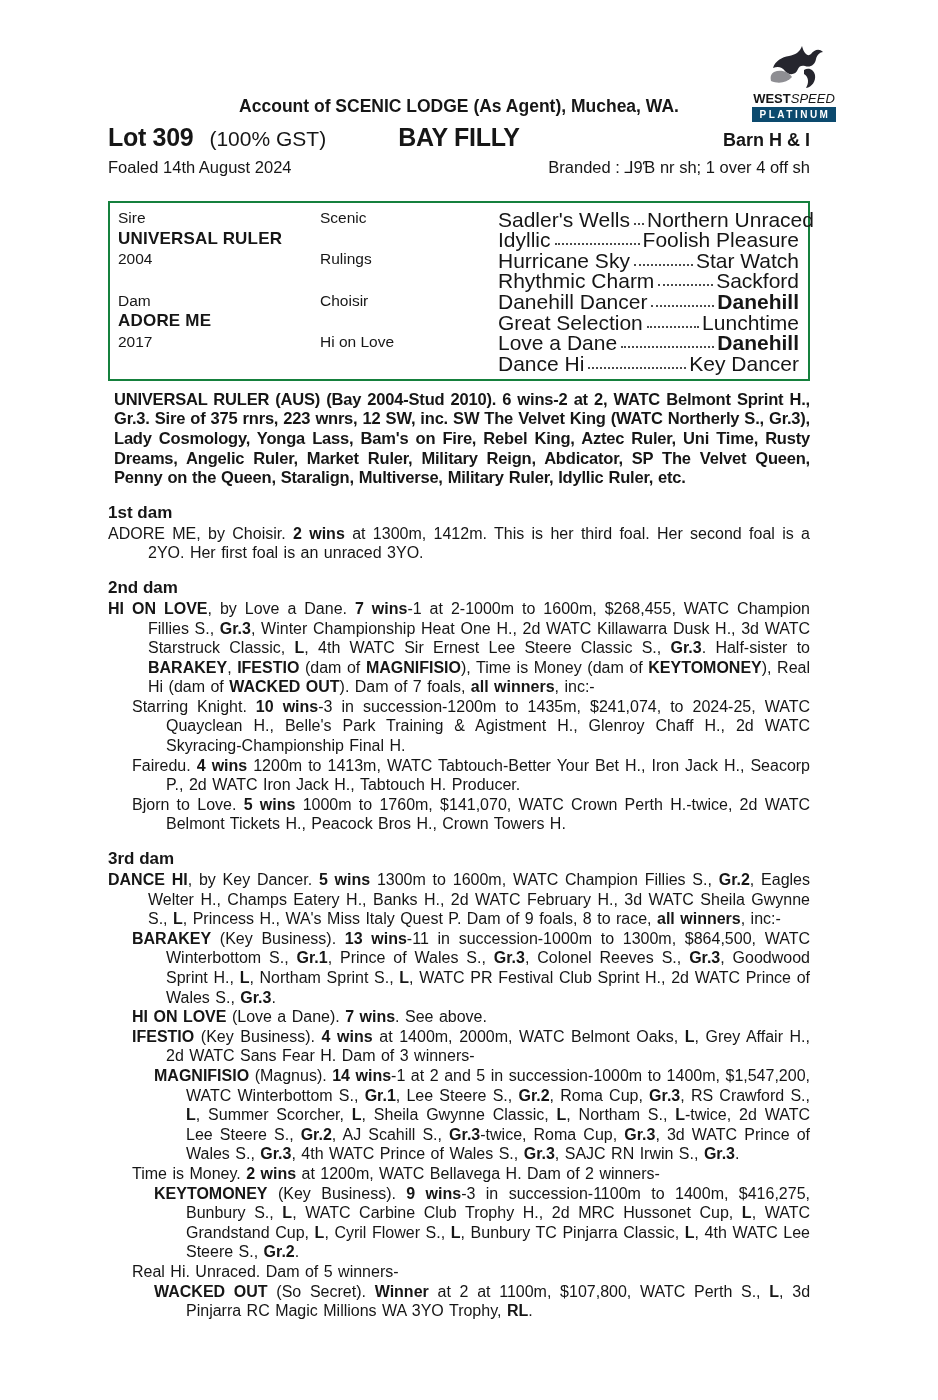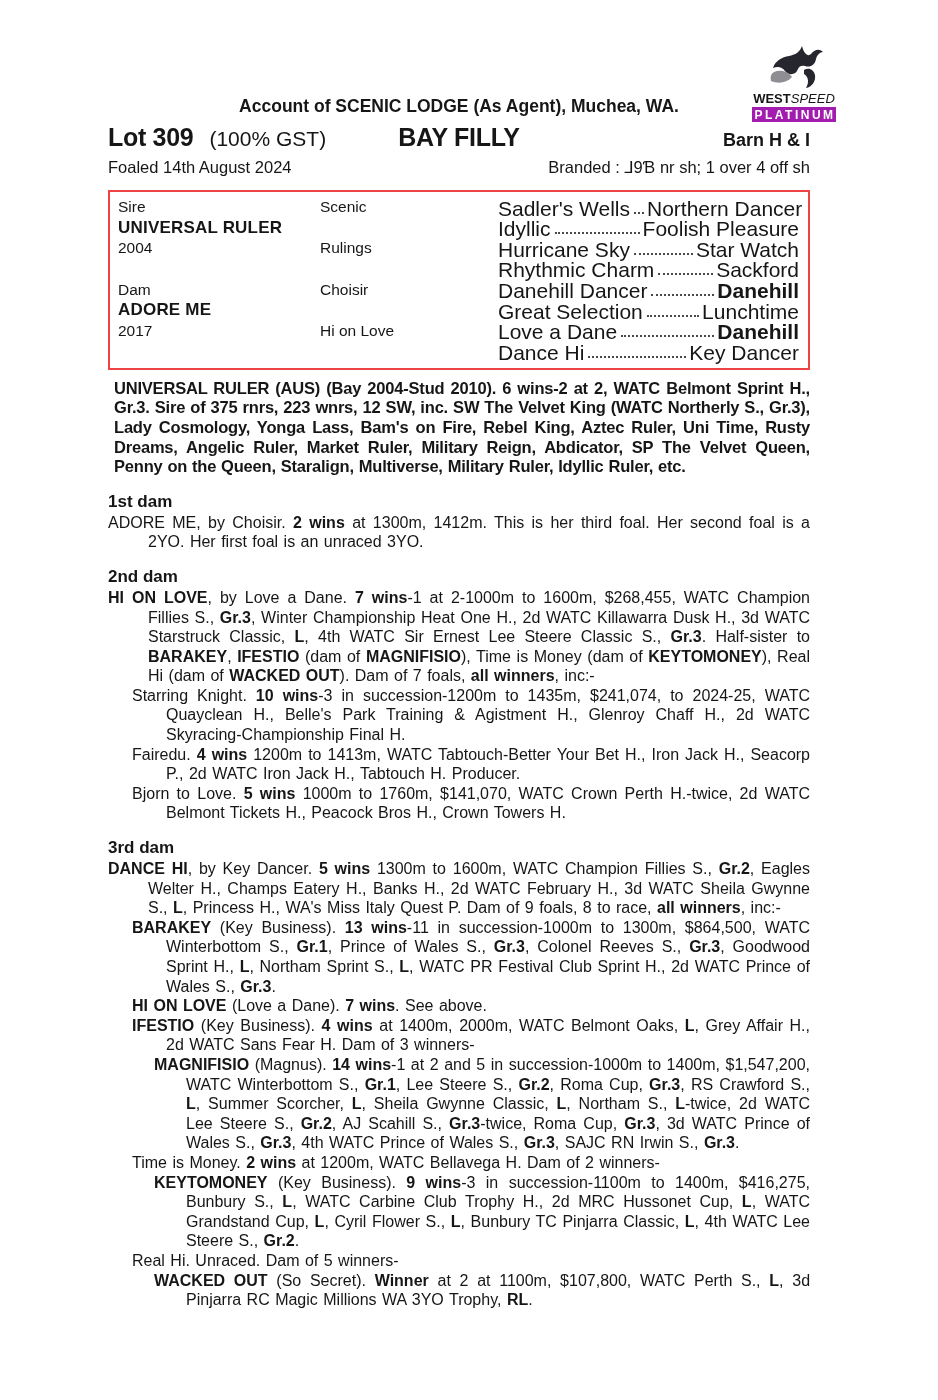--- a/index.html
+++ b/index.html
@@ -6,35 +6,35 @@
   .page{position:relative;width:938px;height:1400px;background:#fff;overflow:hidden;
         font-family:"Liberation Sans","DejaVu Sans",sans-serif;color:#161616;}
   .content{position:absolute;left:108px;width:702px;top:0;}
 
   
   .logo{position:absolute;left:752px;top:46px;width:84px;text-align:center;}
   .logo svg{display:block;margin:0 auto;}
   .ws{font-size:13px;line-height:13px;letter-spacing:0;white-space:nowrap;}
   .ws .w1{font-weight:800;}
   .ws .w2{font-style:italic;font-weight:300;}
-  .plat{margin-top:2px;background:#a21caf;color:#fff;font-weight:bold;font-size:12px;
+  .plat{margin-top:2px;background:#0c4a6e;color:#fff;font-weight:bold;font-size:10px;
         letter-spacing:2.5px;padding:2.5px 0 2px 2px;line-height:10px;}
 
   
   .account{padding-top:96px;text-align:center;font-weight:bold;font-size:17.5px;line-height:20px;}
   .lot-row{display:flex;align-items:baseline;margin-top:7px;}
   .lot-left{flex:1 1 0;white-space:nowrap;}
   .lot{font-weight:700;font-size:25px;letter-spacing:-0.3px;}
   .gst{font-size:21px;margin-left:16px;}
   .title{flex:0 0 auto;font-weight:800;font-size:25px;letter-spacing:-0.3px;}
   .barn{flex:1 1 0;text-align:right;font-weight:bold;font-size:18px;}
   .sub-row{display:flex;justify-content:space-between;margin-top:5px;font-size:16.5px;line-height:21px;}
 
   
-  .ped-table{margin-top:12px;border:2px solid #ef4444;padding:5px 9px 6px 8px;}
+  .ped-table{margin-top:23px;border:2px solid #15803d;padding:5px 9px 6px 8px;}
   .prow{display:grid;grid-template-columns:202px 178px 1fr;height:20.6px;}
   .c1,.c2{font-size:15.5px;align-self:center;white-space:nowrap;}
   .c1.hname{font-weight:800;font-size:17px;letter-spacing:0.2px;}
   .c3{display:flex;align-items:flex-end;font-size:21px;}
   .c3 .ln,.c3 .rn{white-space:nowrap;line-height:19px;}
   .c3 .rn.b{font-weight:800;}
   .lead{flex:1;margin:0 3px 4px 4px;border-bottom:2px dotted #4a4a4a;min-width:10px;}
 
   
   .sire-para{margin:9px 0 0;padding-left:6px;font-weight:bold;font-size:16.5px;line-height:19.6px;
@@ -78,21 +78,21 @@
       <span>Branded : ⅃9Ɓ nr sh; 1 over 4 off sh</span>
     </div>
 
     <div class="ped-table">
       <div class="prow">
         <span class="c1">Sire</span>
         <span class="c2">Scenic</span>
         <span class="c3">
             <span class="ln">Sadler's Wells</span>
             <span class="lead"></span>
-            <span class="rn">Northern Dancer</span>
+            <span class="rn">Northern Unraced</span>
           </span>
       </div>
       <div class="prow">
         <span class="c1 hname">UNIVERSAL RULER</span>
         <span class="c2"></span>
         <span class="c3">
             <span class="ln">Idyllic</span>
             <span class="lead"></span>
             <span class="rn">Foolish Pleasure</span>
           </span>

